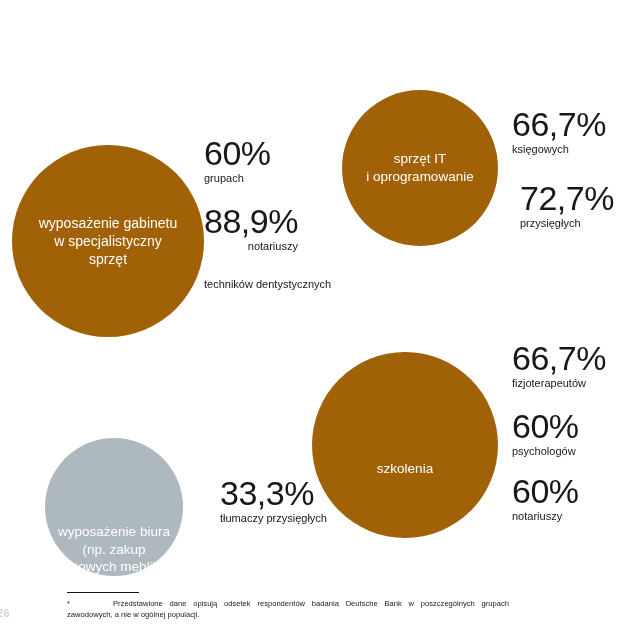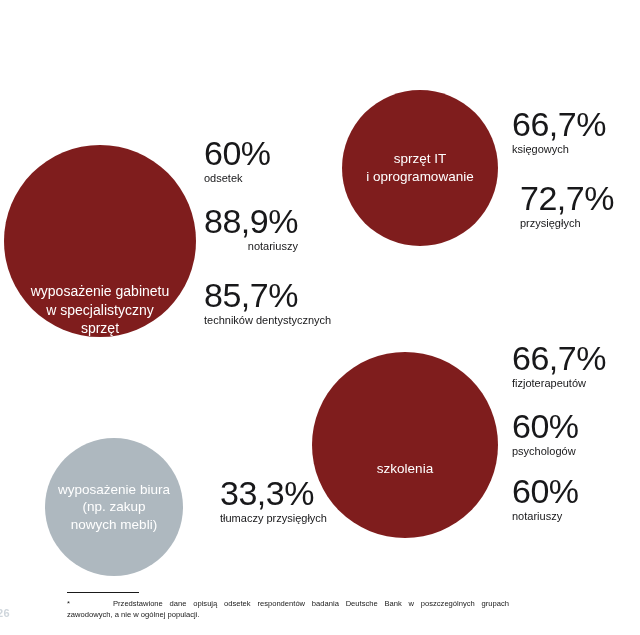--- a/index.html
+++ b/index.html
@@ -52,24 +52,24 @@
     text-align: center;
     color: #ffffff;
     box-sizing: border-box;
   }
   .bubble .bubble-label {
     display: block;
     padding: 0 12px;
     line-height: 1.3;
     font-size: 14px;
   }
-  .bubble-blue { background: #7f1d1d; }
-  .bubble-gray { background: #aeb8bf; }
-
-  #bubble-1 { left: 4px;   top: 145px; width: 192px; height: 192px; align-items: flex-end; }
+  .bubble-blue { background: #a16207; }
+  .bubble-gray { background: #aeb8bf; align-items: flex-end; }
+
+  #bubble-1 { left: 12px;   top: 145px; width: 192px; height: 192px; }
   #bubble-2 { left: 342px; top: 90px;  width: 156px; height: 156px; }
   #bubble-3 { left: 312px; top: 352px; width: 186px; height: 186px; }
   #bubble-4 { left: 45px;  top: 438px; width: 138px; height: 138px; }
 
   #bubble-2 .bubble-label { font-size: 13.5px; }
   #bubble-3 .bubble-label { font-size: 13.5px; margin-top: 48px; }
   #bubble-4 .bubble-label { font-size: 13.5px; padding: 0 8px; }
 
   
   .stat {
@@ -154,30 +154,29 @@
   <div class="bubble bubble-blue" id="bubble-3">
     <span class="bubble-label">szkolenia</span>
   </div>
 
   <div class="bubble bubble-gray" id="bubble-4">
     <span class="bubble-label">wyposażenie biura<br>(np. zakup<br>nowych mebli)</span>
   </div>
 
   <div class="stat" id="stat-1">
     <span class="value">60%</span>
-    <span class="caption">odsetek</span>
+    <span class="caption">grupach</span>
   </div>
 
   <div class="stat" id="stat-2">
     <span class="value">88,9%</span>
     <span class="caption">notariuszy</span>
   </div>
 
   <div class="stat" id="stat-3">
-    <span class="value">85,7%</span>
     <span class="caption">techników dentystycznych</span>
   </div>
 
   <div class="stat" id="stat-4">
     <span class="value">66,7%</span>
     <span class="caption">księgowych</span>
   </div>
 
   <div class="stat" id="stat-5">
     <span class="value">72,7%</span>

